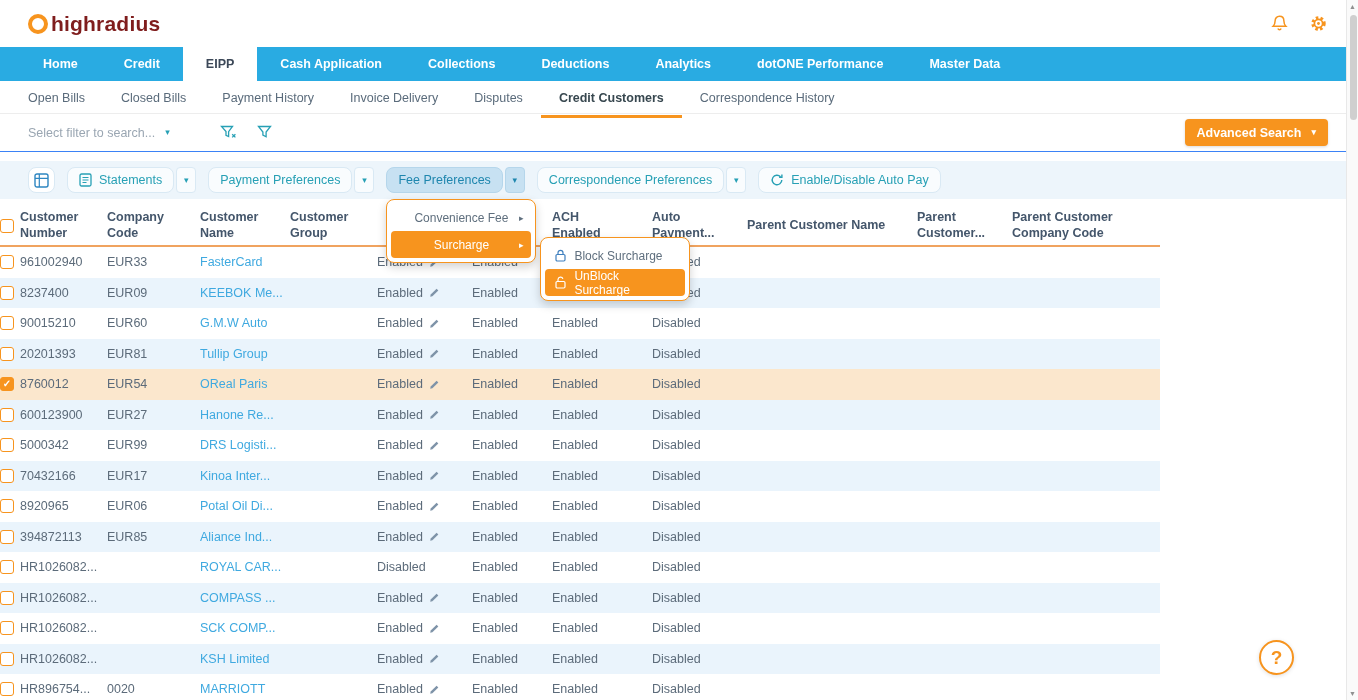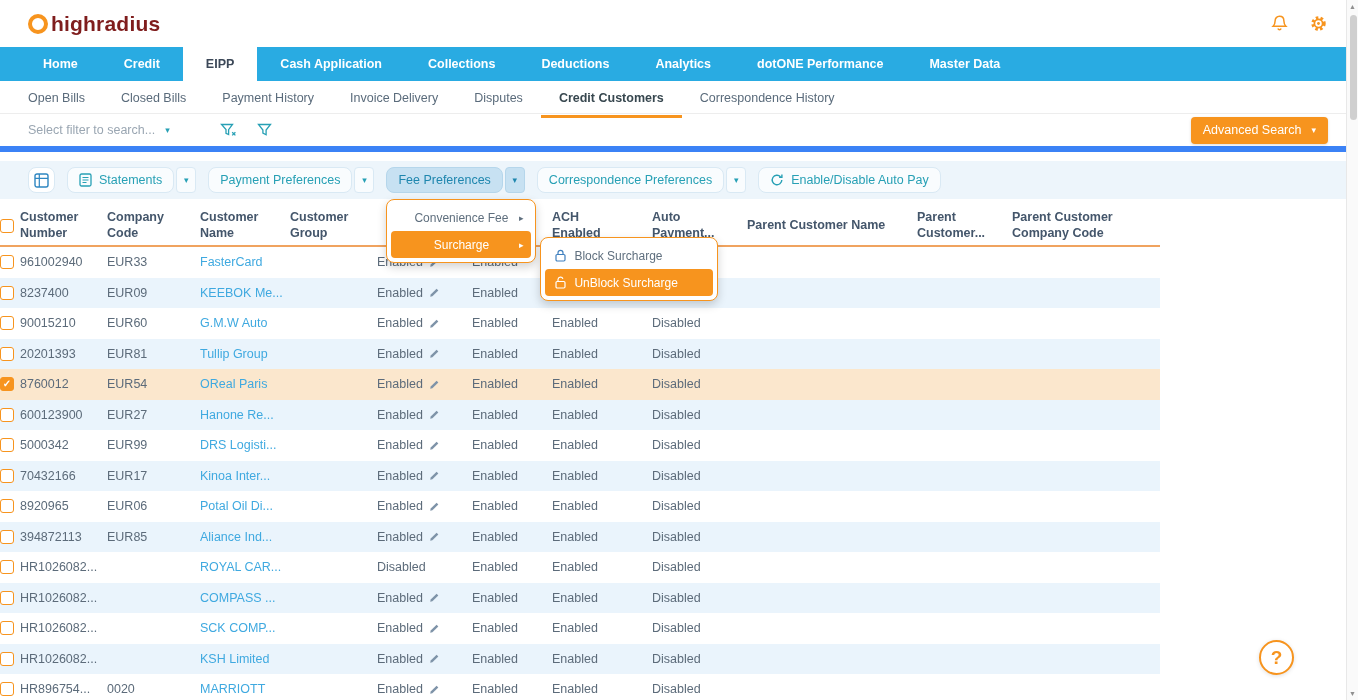--- a/index.html
+++ b/index.html
@@ -18,44 +18,44 @@
   .navbar{height:34px;background:#29ABE2;display:flex;padding-left:20px}
   .nav-item{padding:0 23px;display:flex;align-items:center;color:#fff;font-size:12.5px;font-weight:600;cursor:pointer;white-space:nowrap}
   .nav-item.active{background:#fff;color:#3c4858}
 
   
   .subnav{height:33px;display:flex;padding-left:10px;border-bottom:1px solid #ededed;background:#fff}
   .subnav-item{padding:17px 18px;display:flex;align-items:center;font-size:12.5px;color:#5a6b7b;cursor:pointer;border-bottom:3px solid transparent;white-space:nowrap}
   .subnav-item.active{color:#37474f;font-weight:700;border-bottom-color:#F7941E}
 
   
-  .filter-row{height:38px;display:flex;align-items:center;padding:0 30px 0 28px;border-bottom:6px solid #3b82f6;background:#fff}
+  .filter-row{height:38px;display:flex;align-items:center;padding:0 30px 0 28px;border-bottom:1px solid #3b82f6;background:#fff}
   .filter-select{display:flex;align-items:center;gap:10px;font-size:12.5px;color:#9aa6b2;width:172px;cursor:pointer}
   .caret{font-size:9px;line-height:1}
   .caret.teal{color:#27A0B5}
   .ficon{margin-left:20px;display:inline-flex;cursor:pointer}
-  .adv-btn{margin-left:auto;height:27px;background:#F7941E;border-radius:4px;color:#fff;display:flex;align-items:center;gap:10px;padding:0 12px;font-size:12.5px;font-weight:400;cursor:pointer;box-shadow:0 1px 3px rgba(0,0,0,.15)}
+  .adv-btn{margin-left:auto;height:27px;background:#F7941E;border-radius:4px;color:#fff;display:flex;align-items:center;gap:10px;padding:0 12px;font-size:12.5px;font-weight:700;cursor:pointer;box-shadow:0 1px 3px rgba(0,0,0,.15)}
   .adv-btn .caret{color:#fff}
 
   
   .toolbar{margin-top:9px;height:38px;background:#EDF5FB;display:flex;align-items:center;gap:12px;padding:0 28px;position:relative;z-index:30}
   .tb-group{display:flex;gap:2px;position:relative;height:26px}
   .tb-pill{display:flex;align-items:center;gap:7px;padding:0 11px;background:rgba(255,255,255,.65);border:1px solid #D9E9F4;border-radius:8px;color:#27A0B5;font-size:12.5px;cursor:pointer;white-space:nowrap}
   .tb-pill.icon-only{padding:0 5px;background:#fff}
   .tb-arrow{width:20px;display:flex;align-items:center;justify-content:center;background:rgba(255,255,255,.65);border:1px solid #D9E9F4;border-radius:4px;color:#27A0B5;font-size:9px;cursor:pointer}
   .tb-group.active .tb-pill,.tb-group.active .tb-arrow{background:#C7E1F2;border-color:#B5D6EB;color:#1E86AE}
   .icon{display:inline-flex;line-height:0}
 
   
   .menu{position:absolute;background:#fff;border:1px solid #F7941E;border-radius:8px;box-shadow:0 4px 10px rgba(0,0,0,.18);padding:4px;z-index:50}
   .fee-menu{top:32px;left:0;width:150px}
   .menu-item{height:27px;display:flex;align-items:center;justify-content:center;font-size:12px;color:#5f6f7e;border-radius:4px;position:relative;cursor:pointer}
   .menu-item.hl{background:#F7941E;color:#fff}
   .menu-caret{position:absolute;right:8px;font-size:9px}
-  .sub-menu{left:calc(100% + 5px);top:37px;width:178px}
+  .sub-menu{left:calc(100% + 5px);top:37px;width:150px}
   .sub-menu .menu-item{justify-content:flex-start;gap:8px;padding:0 10px}
   .ic-blue{color:#3E7FBE}
   .ic-white{color:#fff}
 
   
   .table{width:1160px;margin-top:8px;background:#fff}
   .trow{display:grid;grid-template-columns:20px 87px 93px 90px 87px 95px 80px 100px 95px 170px 95px 120px;align-items:center;height:30.5px;font-size:12.5px;color:#5c6b7a;width:1160px}
   .thead{height:40px;border-bottom:2px solid #F0A35F;font-weight:700;color:#44566b;line-height:1.25;font-size:12.5px}
   .cell{padding-right:10px;white-space:nowrap;overflow:hidden}
   .thead .cell{white-space:normal;overflow:visible}

